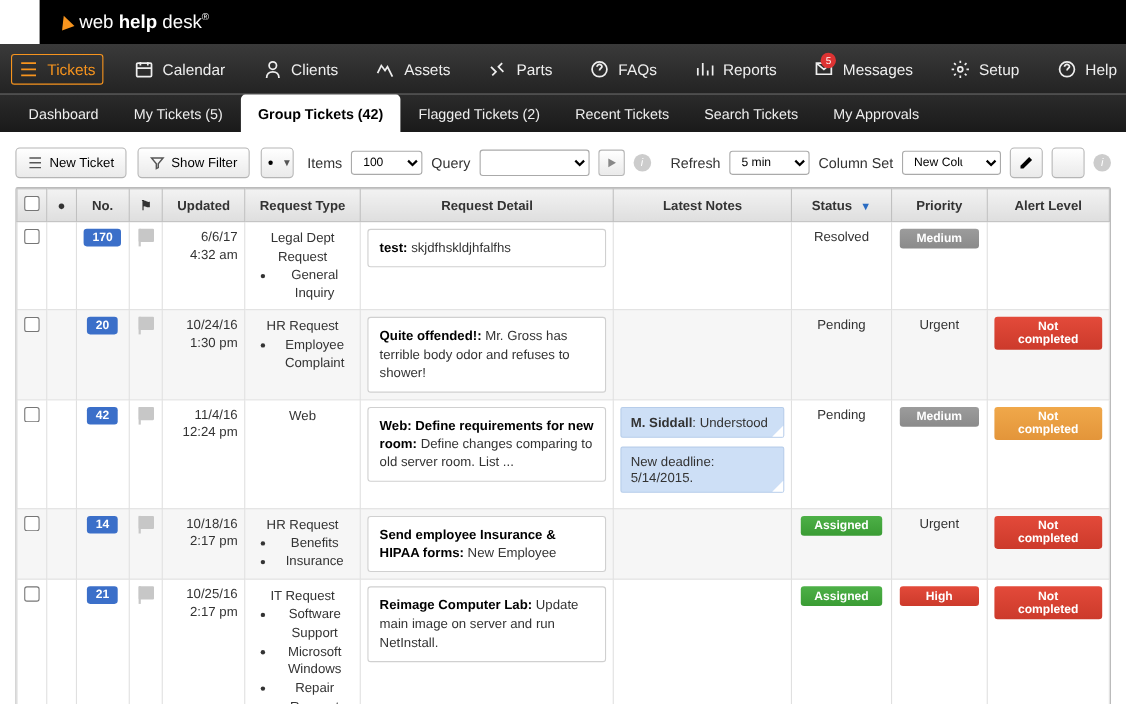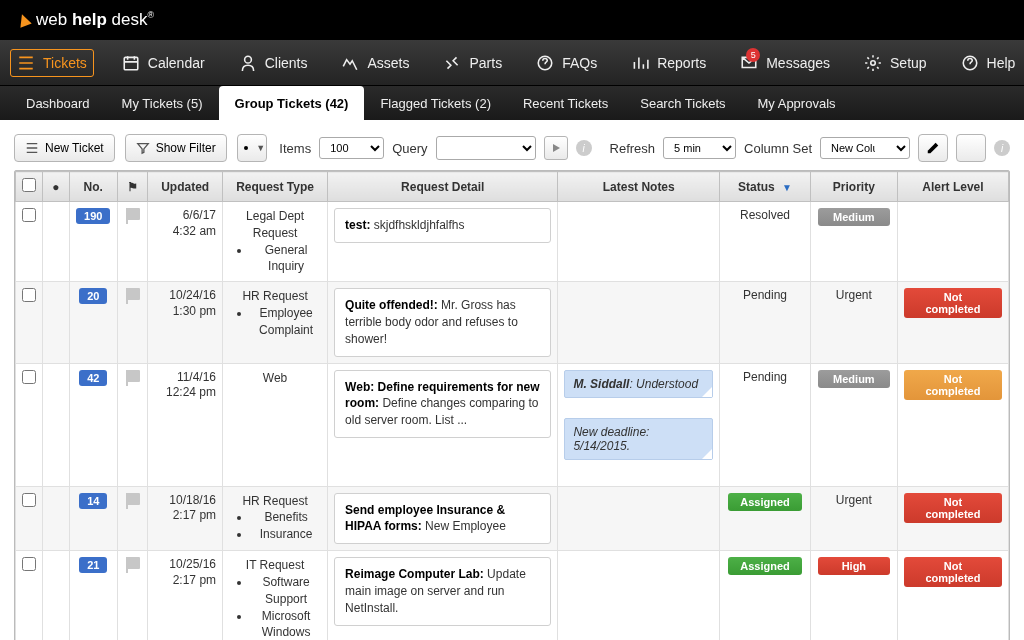--- a/index.html
+++ b/index.html
@@ -1,19 +1,19 @@
 <!DOCTYPE html>
 <html><head>
 <meta charset="utf-8">
 <style>
   * { box-sizing: border-box; margin: 0; padding: 0; }
   body { font-family: Arial, Helvetica, sans-serif; font-size: 12px; background: #fff; color: #333; }
 
   
-  .topbar { background: #000; height: 40px; display: flex; align-items: center; padding: 14px 18px; }
+  .topbar { background: #000; height: 40px; display: flex; align-items: center; padding: 14px 18px; margin-left: 36px; }
   .logo { display: flex; align-items: center; color: #fff; font-size: 17px; font-weight: 300; gap: 6px; }
   .logo-mark { width: 0; height: 0; border-left: 6px solid transparent; border-right: 6px solid transparent; border-bottom: 12px solid #f7941e; transform: rotate(-20deg); }
   .logo b { font-weight: 700; }
   .logo sup { font-size: 9px; vertical-align: super; }
 
   
   .mainnav { background: linear-gradient(#3a3a3a, #232323); height: 46px; display: flex; align-items: center; padding: 0 10px; gap: 22px; border-bottom: 1px solid #000; }
   .nav-item { display: flex; align-items: center; gap: 8px; color: #eee; font-size: 14px; cursor: pointer; position: relative; padding: 4px 6px; }
   .nav-item.active { color: #f7941e; border: 1px solid #f7941e; border-radius: 3px; }
   .nav-icon { width: 18px; height: 18px; display: flex; align-items: center; justify-content: center; }
@@ -55,21 +55,21 @@
   .flag::after { content:""; position:absolute; left:0; top:0; width:2px; height:16px; background:#c7c7c7; }
 
   .updated { text-align:right !important; white-space:nowrap; color:#333; line-height:1.3; }
   .reqtype { text-align:right; line-height:1.4; }
   .reqtype-sub { padding-left:10px; }
   .reqtype-sub li { list-style: disc; margin-left:12px; }
 
   .detailbox { border:1px solid #d0d0d0; border-radius:3px; background:#fff; padding:8px 10px; text-align:left; line-height:1.4; min-height:34px; }
   .detailbox b { color:#000; }
 
-  .notebox { background:#cddff6; border:1px solid #b7cdea; border-radius:2px; padding:6px 8px; text-align:left; margin-bottom:20px; position:relative;font-style:italic; }
+  .notebox { background:#cddff6; border:1px solid #b7cdea; border-radius:2px; padding:6px 8px; text-align:left; margin-bottom:8px; position:relative; }
   .notebox::after { content:""; position:absolute; right:0; bottom:0; width:0; height:0; border-left:10px solid transparent; border-bottom:10px solid #fff; }
 
   .badge { display:inline-block; padding:3px 12px; border-radius:3px; color:#fff; font-weight:700; font-size:11px; min-width:72px; text-align:center; }
   .b-green { background: linear-gradient(#4db047,#3a9c34); }
   .b-gray  { background: linear-gradient(#9c9c9c,#8a8a8a); }
   .b-red   { background: linear-gradient(#e34a3a,#cc3a2b); }
   .b-orange{ background: linear-gradient(#f0a84a,#e3953a); }
 
   .cb { width:14px; height:14px; }
 
@@ -273,21 +273,21 @@
             <span class="sort-ind">▼</span>
           </th>
           <th class="col-prio">Priority</th>
           <th class="col-alert">Alert Level</th>
         </tr>
       </thead>
       <tbody id="gridbody">
           <tr>
             <td><input type="checkbox" class="cb" style=""></td>
             <td></td>
-            <td><span class="tno">190</span></td>
+            <td><span class="tno">170</span></td>
             <td><span class="flag"></span></td>
             <td class="updated">
               <div>6/6/17</div>
               <div>4:32 am</div>
             </td>
             <td class="reqtype">
               <div>Legal Dept Request</div>
               <ul class="reqtype-sub">
                 <li>General Inquiry</li>
               </ul>

